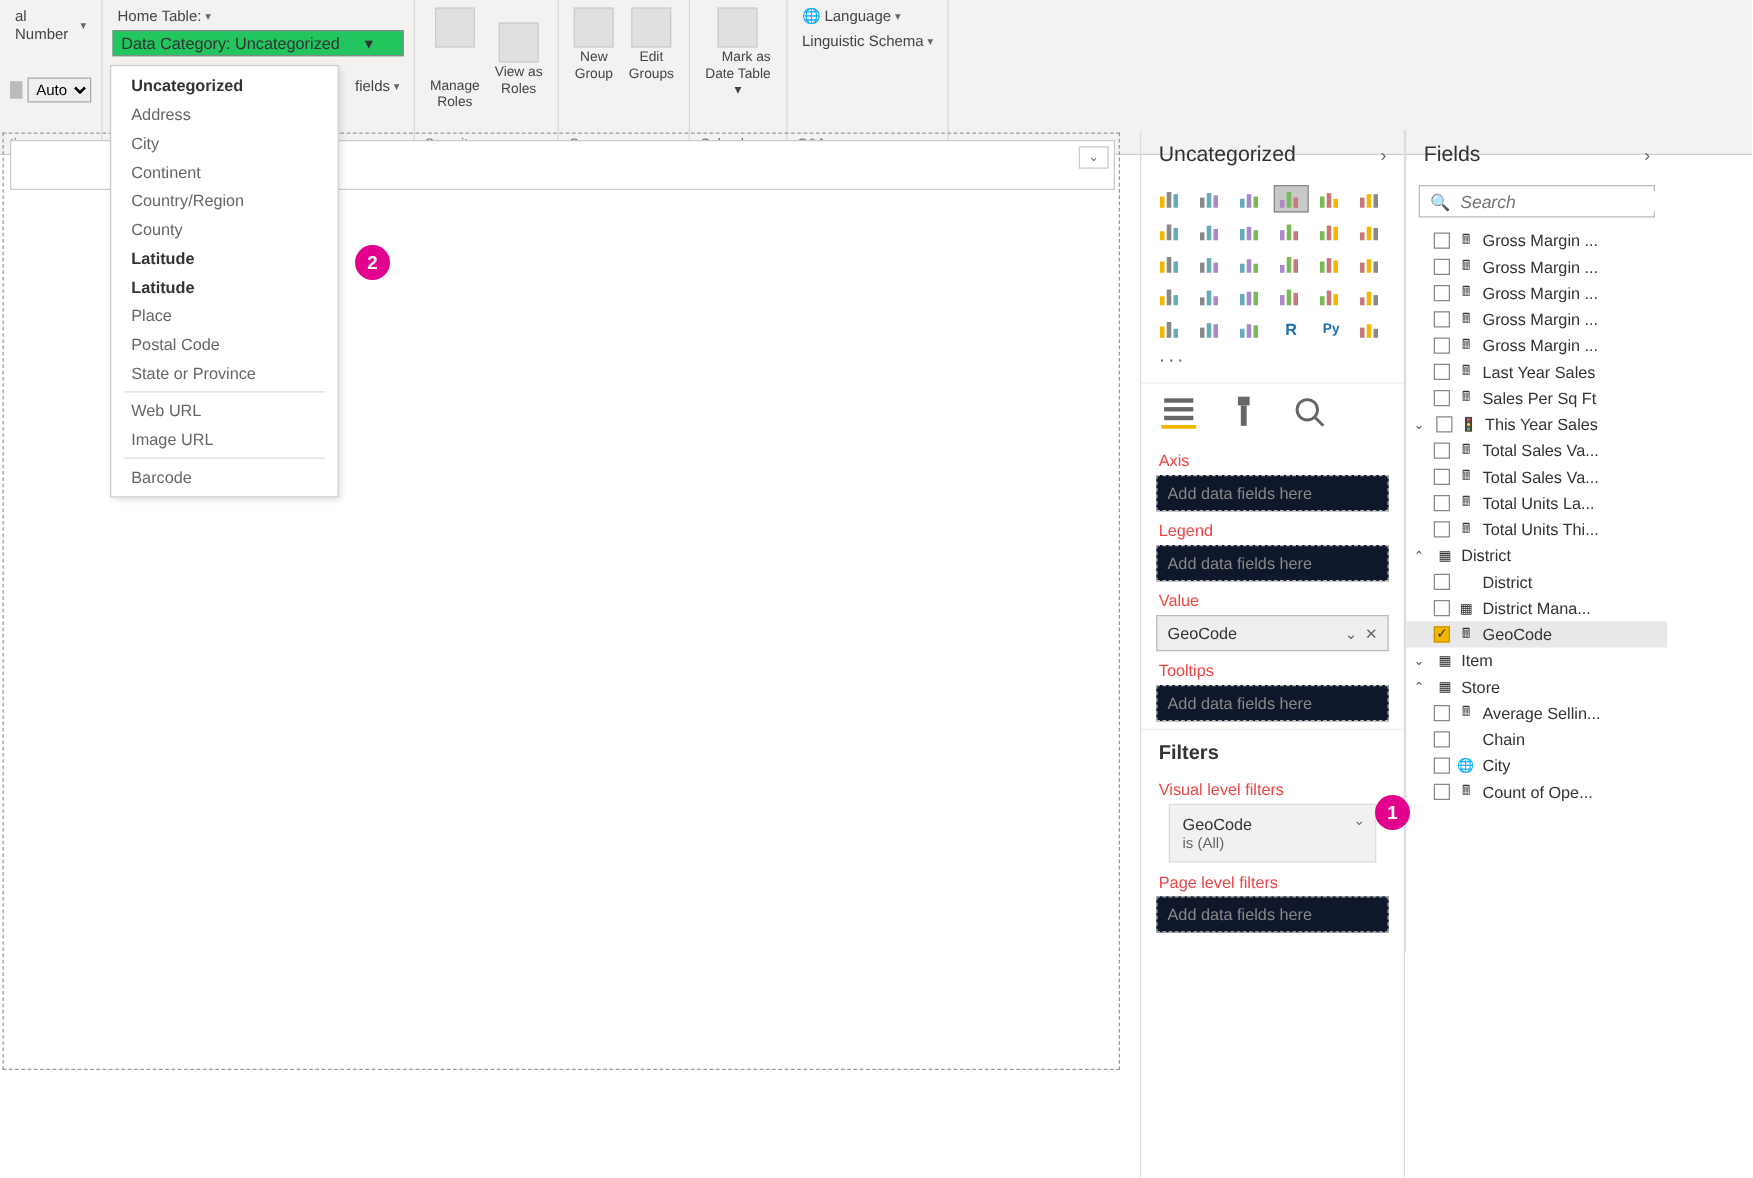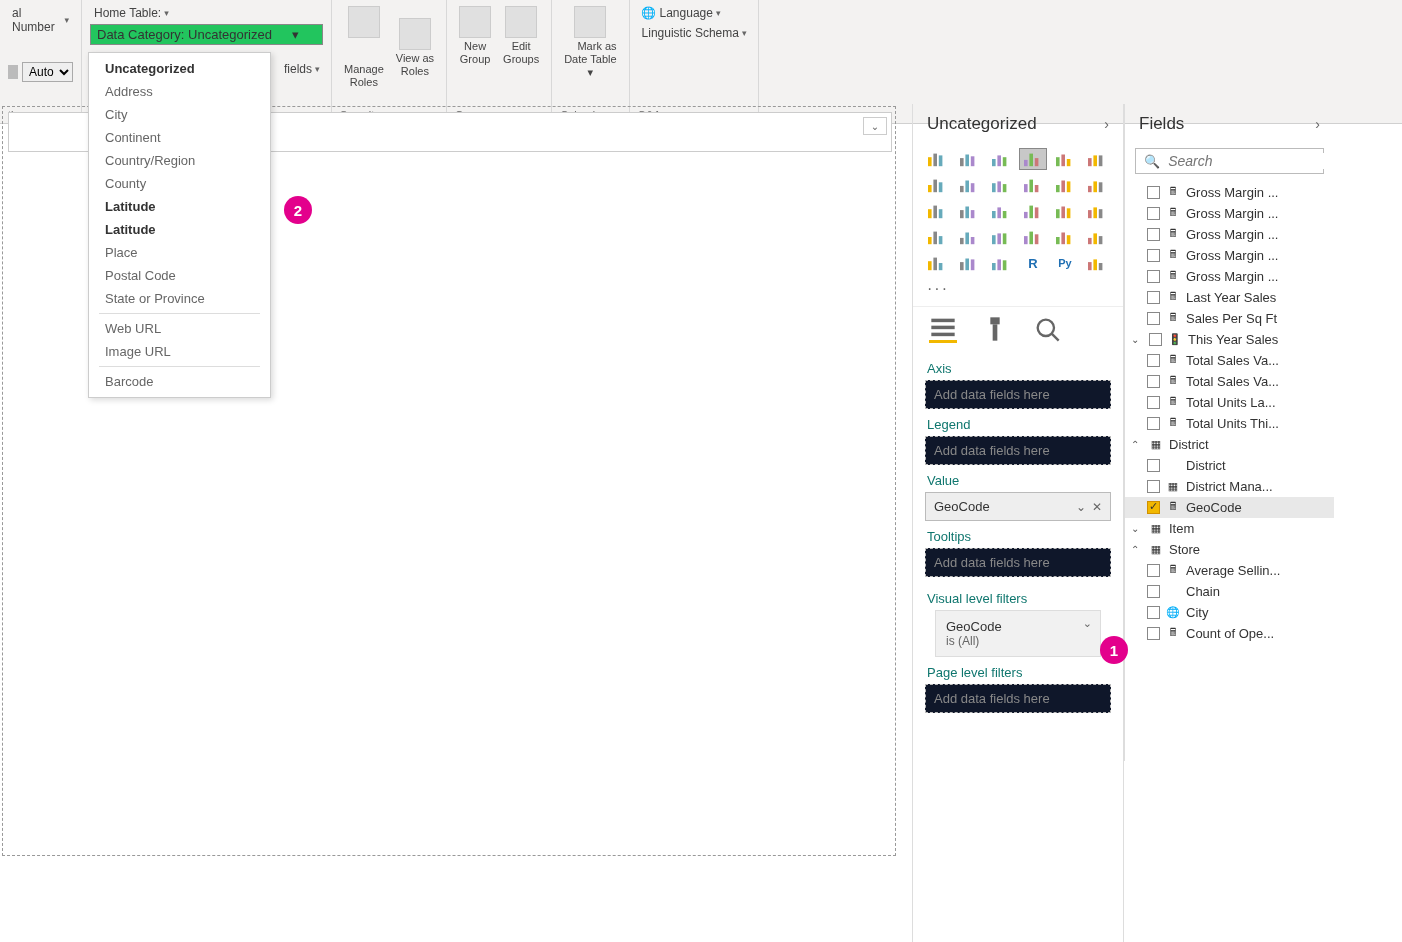--- a/index.html
+++ b/index.html
@@ -41,21 +41,21 @@
 .viz-icon { width: 28px; height: 22px; border: 1px solid transparent; cursor: pointer; display: flex; align-items: center; justify-content: center; font-size: 13px; }
 .viz-icon svg { width: 22px; height: 18px; }
 .viz-icon.sel { background: #c8c8c8; border-color: #888; }
 .viz-more { padding: 0 14px 8px 14px; color: #666; font-size: 16px; letter-spacing: 2px; }
 .viz-tabs { display: flex; gap: 24px; padding: 8px 16px 4px 16px; border-top: 1px solid #eee; }
 .viz-tab { width: 28px; height: 28px; cursor: pointer; display: flex; align-items: center; justify-content: center; }
 .viz-tab.active { border-bottom: 3px solid #f2b800; }
 
 
 .well-section { padding: 6px 12px; }
-.well-label { font-size: 13px; color: #0f766e; margin: 8px 0 4px 2px; }
+.well-label { font-size: 13px; color: #ef4444; margin: 8px 0 4px 2px; }
 .well { border: 1px dashed #bbb; padding: 6px 8px; font-size: 13px; color: #888; background: #0f172a; min-height: 28px; }
 .well.filled { border: 1px solid #bbb; background: #eee; color: #333; display: flex; align-items: center; justify-content: space-between; }
 .well.filled .actions { display: flex; gap: 6px; color: #666; font-size: 12px; }
 .filters-header { font-size: 16px; font-weight: 600; color: #333; padding: 10px 14px 4px 14px; border-top: 1px solid #eee; }
 .filter-card { margin: 4px 10px; padding: 8px 10px; background: #f1f1f1; border: 1px solid #ddd; position: relative; }
 .filter-card .chev-btn { position: absolute; right: 8px; top: 6px; font-size: 11px; color: #666; }
 
 
 .search-box { margin: 4px 10px 8px 10px; border: 1px solid #bbb; display: flex; align-items: center; padding: 4px 8px; gap: 8px; }
 .search-box input { border: none; outline: none; flex: 1; font-size: 14px; font-style: italic; color: #666; }
@@ -431,20 +431,21 @@
     <div class="well filled">
       <span>GeoCode</span>
       <span class="actions">
           <span>⌄</span>
           <span>✕</span>
         </span>
     </div>
     <div class="well-label">Tooltips</div>
     <div class="well">Add data fields here</div>
   </div>
+  <div class="filters-header">Filters</div>
   <div class="well-section" style="padding-top:0;">
     <div class="well-label">Visual level filters</div>
     <div class="filter-card">
       <div>GeoCode</div>
       <div style="color:#666;font-size:12px;">is (All)</div>
       <div class="chev-btn">⌄</div>
     </div>
     <div class="well-label">Page level filters</div>
     <div class="well">Add data fields here</div>
   </div>

